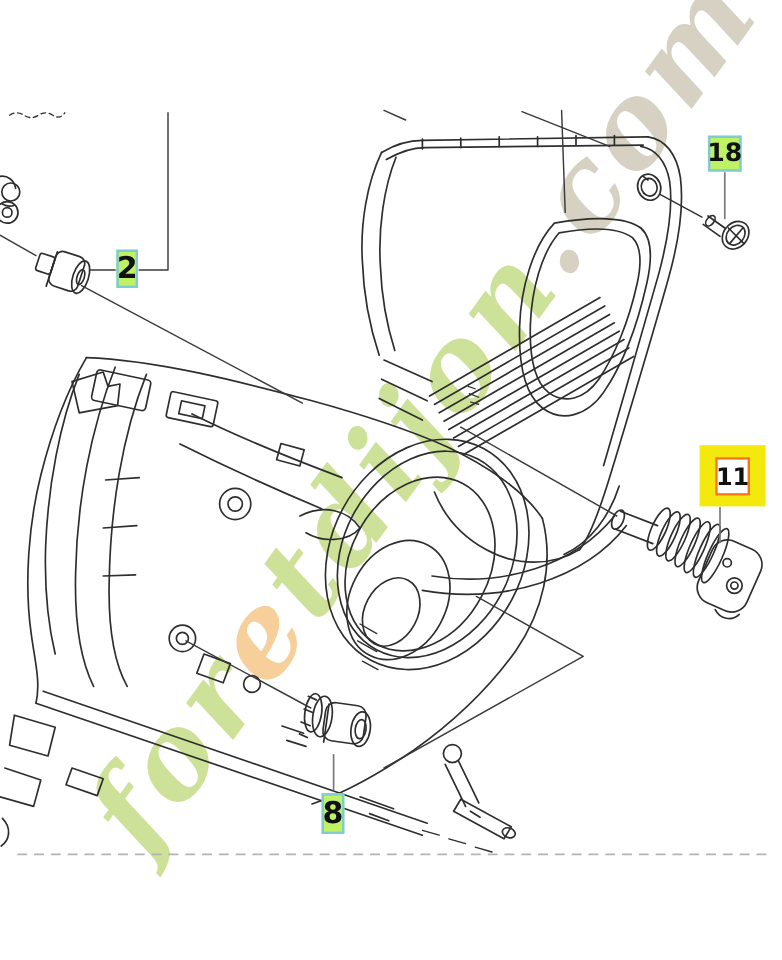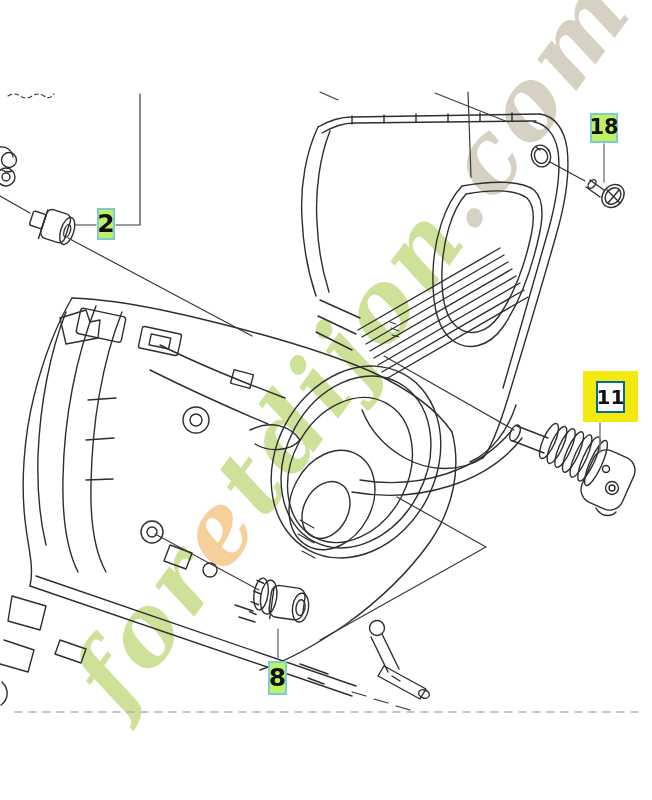--- a/index.html
+++ b/index.html
@@ -8,21 +8,21 @@
   .stage svg{position:absolute;left:0;top:0;}
   .callout{position:absolute;display:flex;align-items:center;justify-content:center;
            background:#bef264;border:2px solid #7fcbd5;box-sizing:border-box;
            font-weight:bold;color:#111;line-height:1;}
   .callout .num{transform:translateY(-1px);white-space:nowrap;}
   .co-2 {left:97px;  top:208px; width:18px; height:32px; font-size:25px;}
   .co-18{left:590px; top:113px; width:28px; height:30px; font-size:21px;}
   .co-8 {left:268px; top:661px; width:19px; height:34px; font-size:25px;}
   .hl-11{position:absolute;left:583px;top:371px;width:55px;height:51px;background:#f4e90e;
          display:flex;align-items:center;justify-content:center;}
-  .hl-11 .inner{width:29px;height:32px;background:#fff;border:2px solid #0369a1;
+  .hl-11 .inner{width:29px;height:32px;background:#fff;border:2px solid #f97316;
                 box-sizing:border-box;display:flex;align-items:center;justify-content:center;
                 font-weight:bold;font-size:20px;color:#111;}
 </style>
 </head>
 <body>
 
 <div class="stage">
 
   <svg width="652" height="800" viewBox="0 0 652 800">
 

